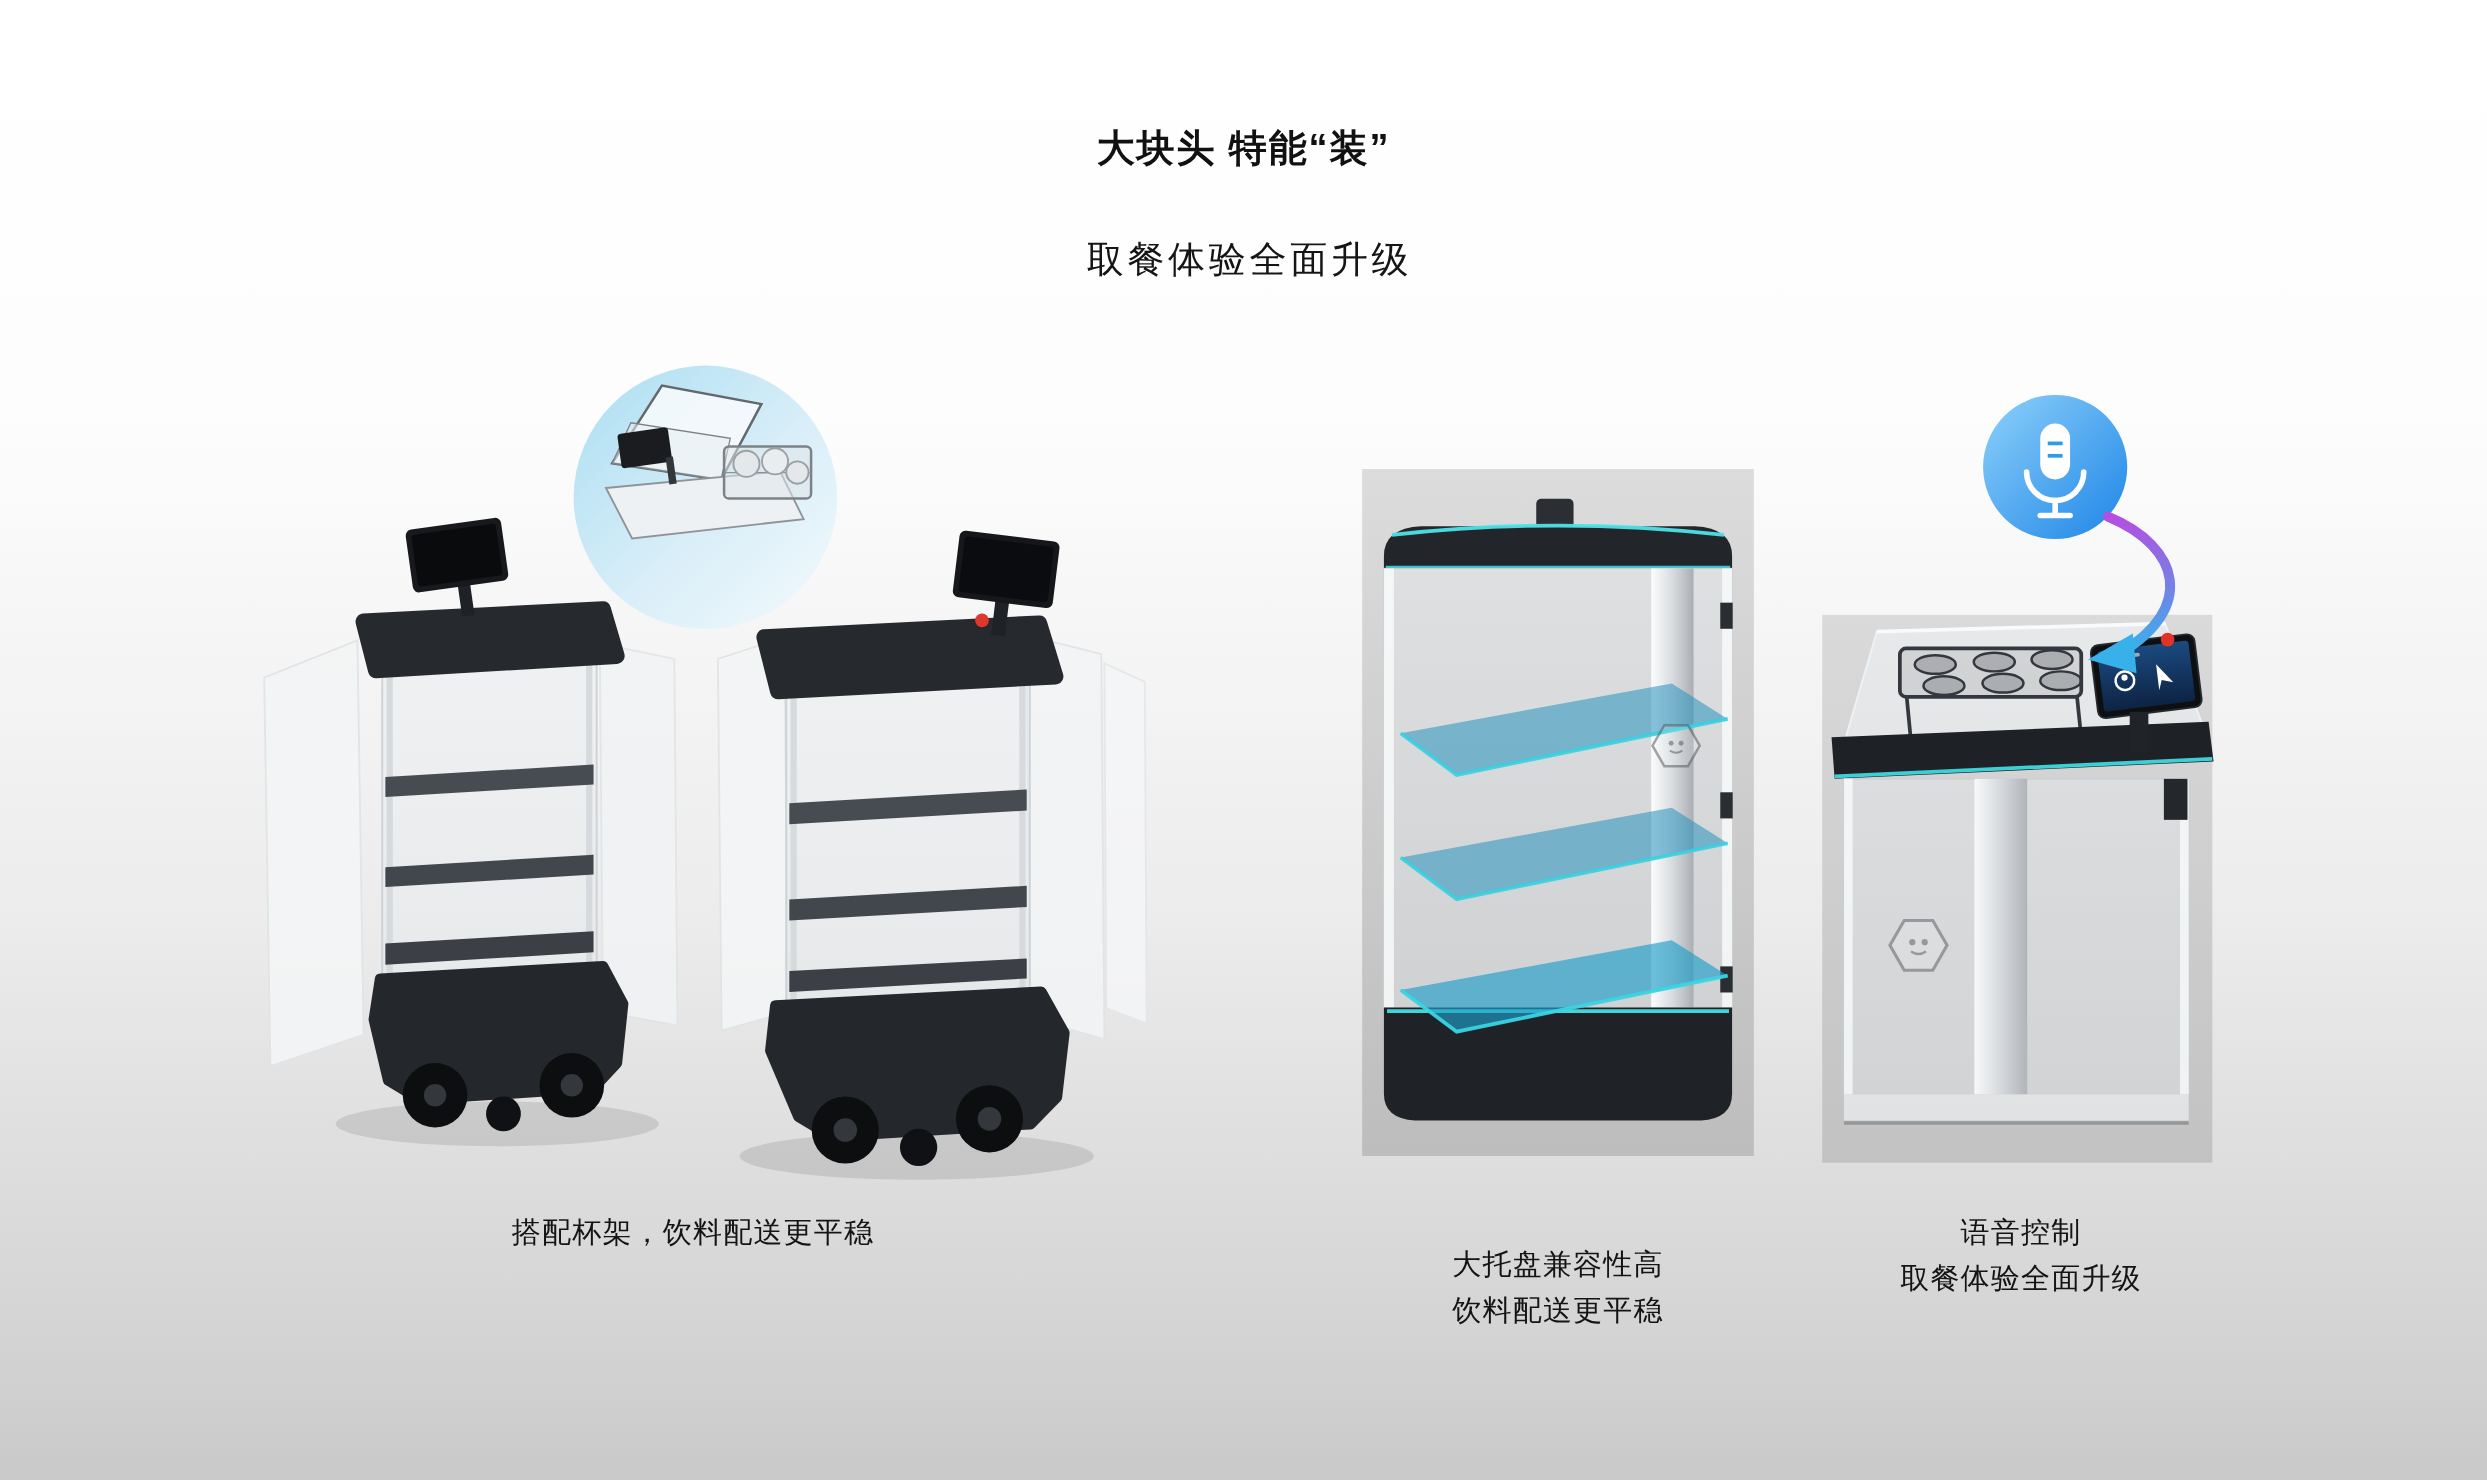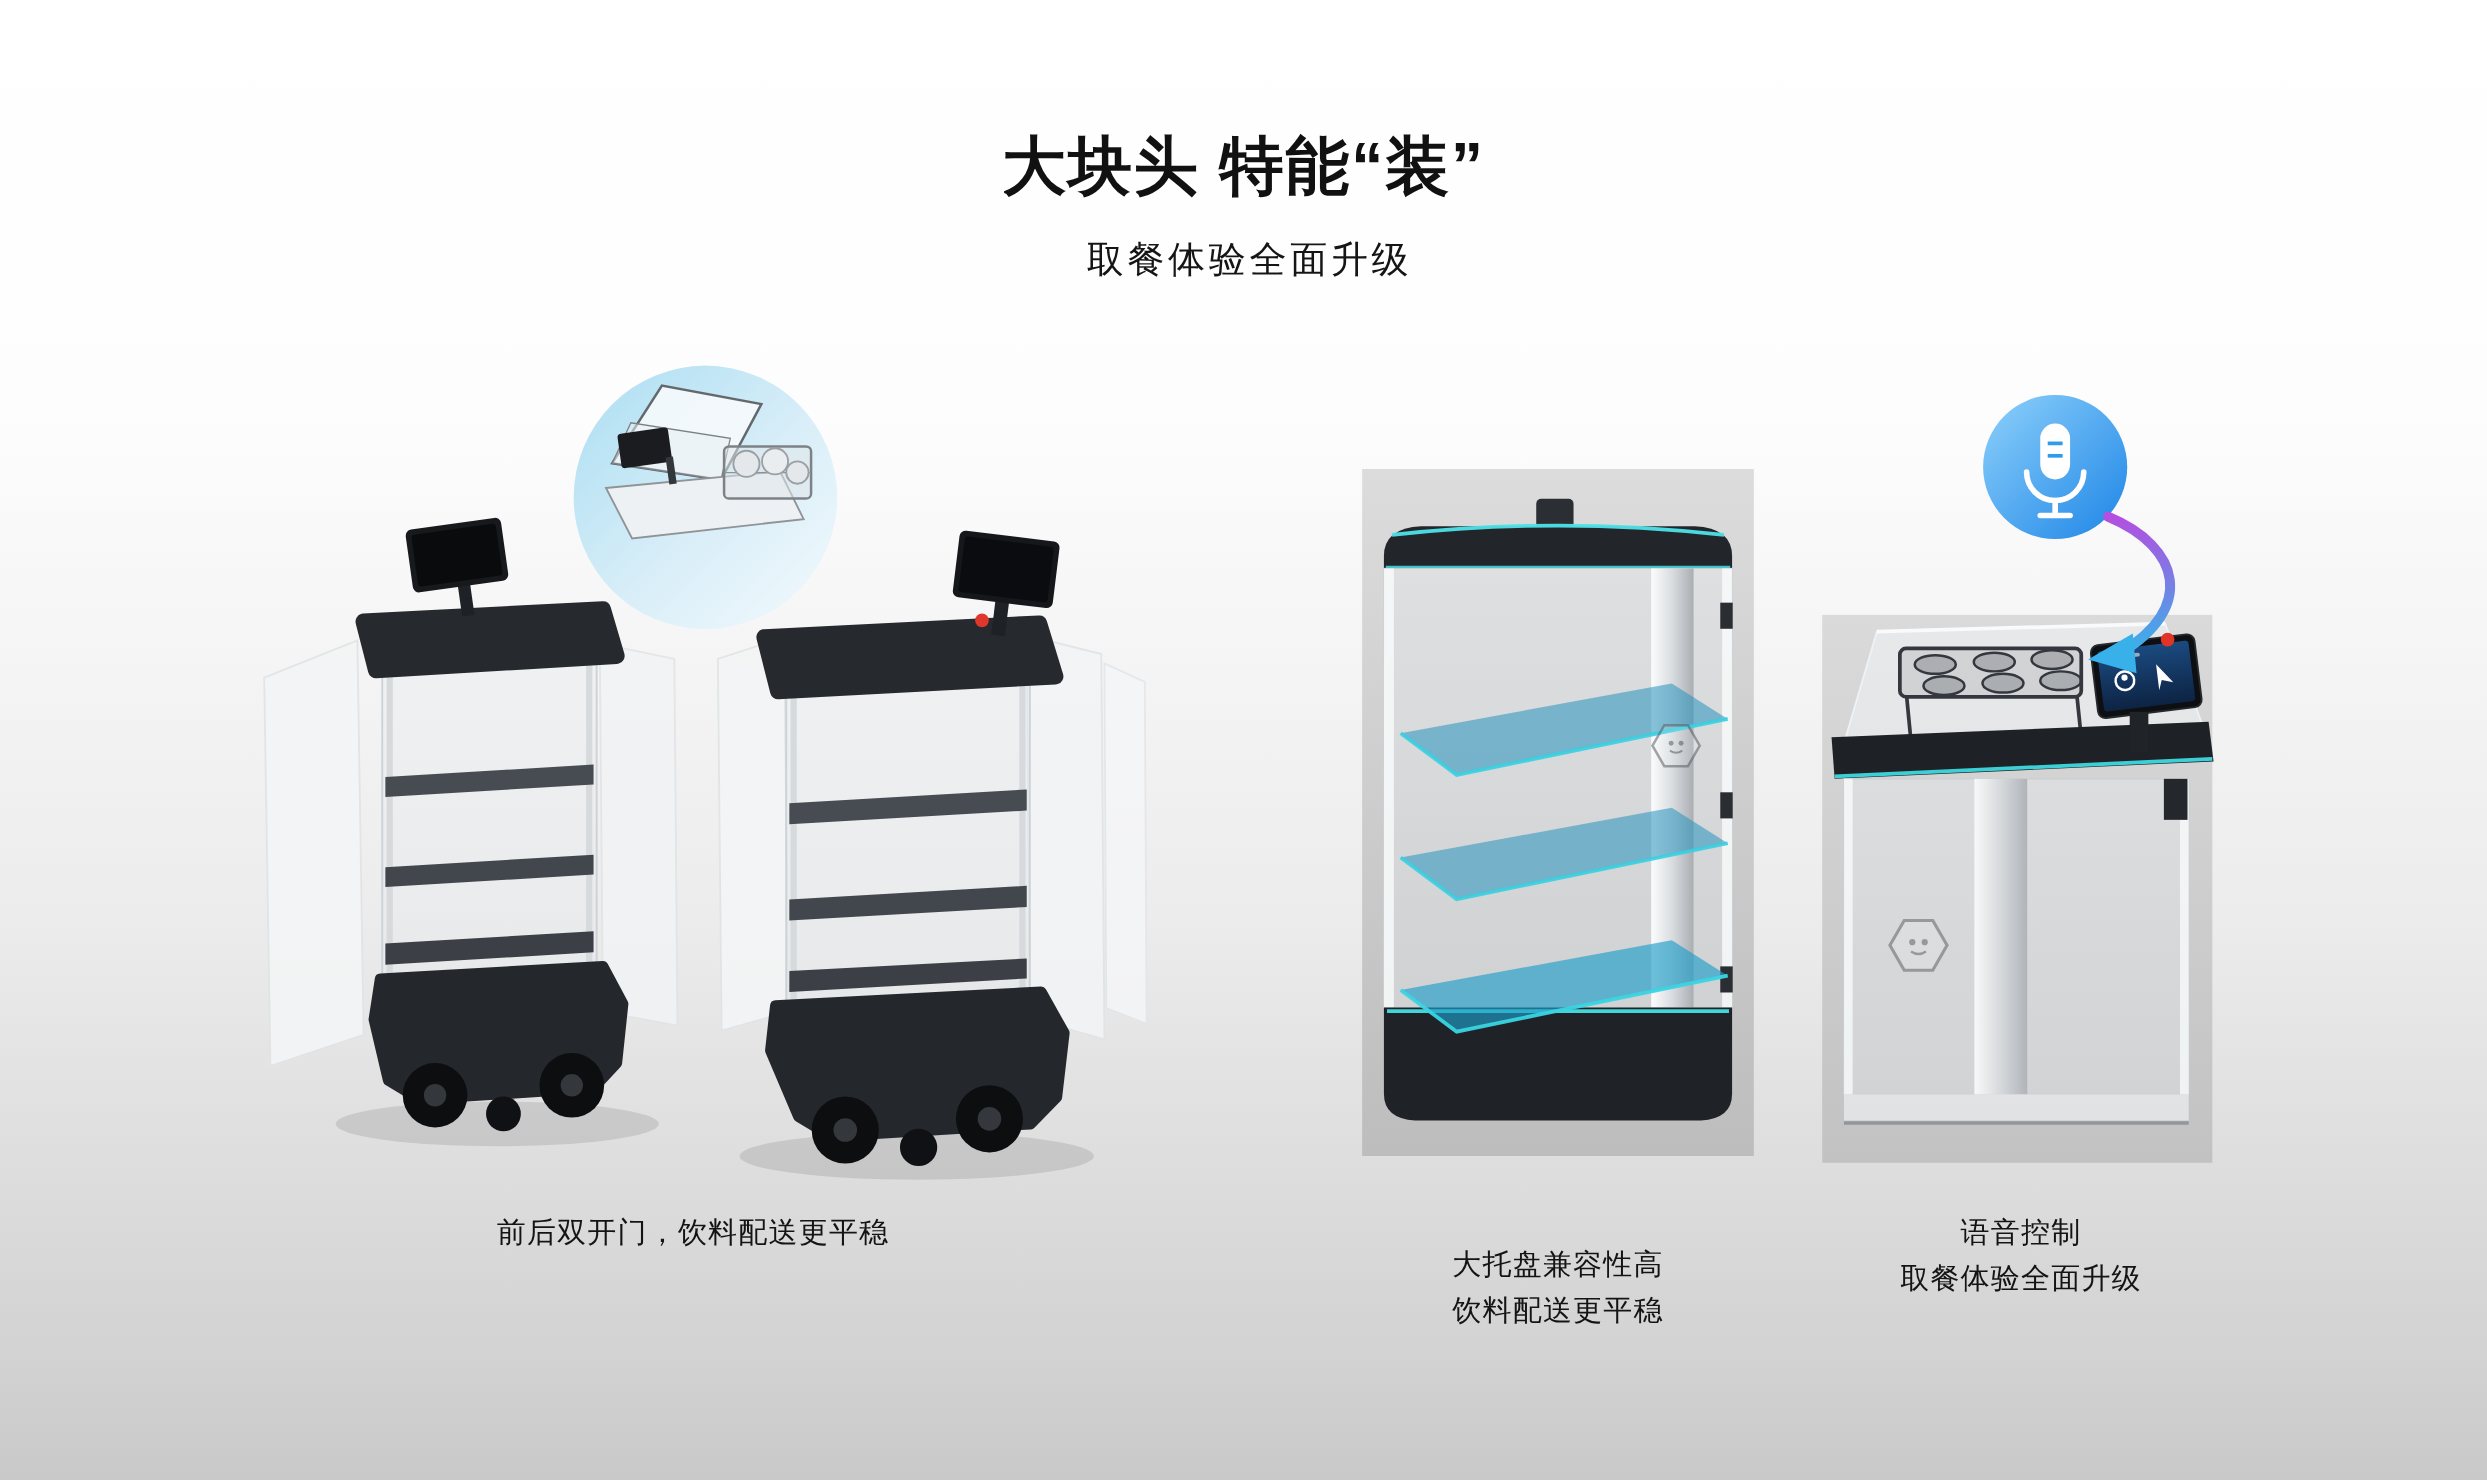--- a/index.html
+++ b/index.html
@@ -4,21 +4,21 @@
 <style>
   * { margin:0; padding:0; box-sizing:border-box; }
   html,body { width:2487px; height:1480px; }
   body { font-family:"Liberation Sans","DejaVu Sans",sans-serif; }
   .page {
     position:relative; width:2487px; height:1480px; overflow:hidden;
     background: linear-gradient(180deg,#ffffff 0%,#fdfdfd 28%,#ececec 62%,#d2d2d2 92%,#c9c9c9 100%);
   }
   .title {
     position:absolute; top:123px; left:0; width:100%; text-align:center;
-    font-size:64px; font-weight:700; color:#111; letter-spacing:1.9px;
+    font-size:38px; font-weight:700; color:#111; letter-spacing:1.9px;
   }
   .subtitle {
     position:absolute; top:235px; left:0; width:100%; text-align:center;
     font-size:37px; font-weight:500; color:#151515; letter-spacing:3.7px;padding-left:12px;
   }
   .art { position:absolute; }
   .art svg { display:block; width:100%; height:100%; }
   .art-left  { left:236px;  top:342px; width:914px; height:839px; }
   .art-mid   { left:1362px; top:469px; width:392px;  height:687px; }
   .art-right { left:1816px; top:386px; width:410px;  height:777px; }
@@ -243,21 +243,21 @@
       </g>
 
       <g>
         <path d="M470,210 C590,260 608,358 492,428" stroke="url(#arrowGrad)" stroke-width="16" fill="none" stroke-linecap="round"></path>
         <polygon points="510,398 438,440 516,462" fill="#38b0ea"></polygon>
       </g>
     </svg>
   </div>
 
   <div class="caption caption-left">
-    <p>前后双开门，饮料配送更平稳</p>
+    <p>搭配杯架，饮料配送更平稳</p>
   </div>
   <div class="caption caption-mid">
     <p>大托盘兼容性高</p>
     <p>饮料配送更平稳</p>
   </div>
   <div class="caption caption-right">
     <p>语音控制</p>
     <p>取餐体验全面升级</p>
   </div>
 

